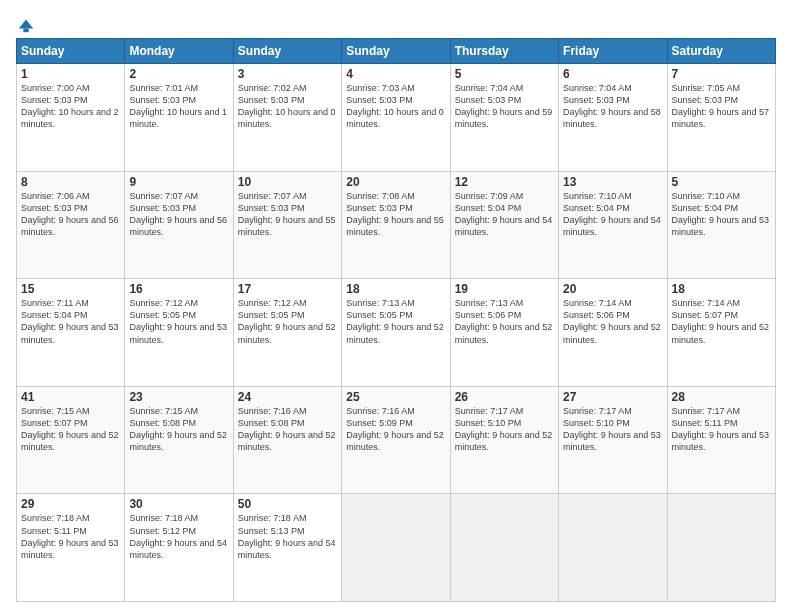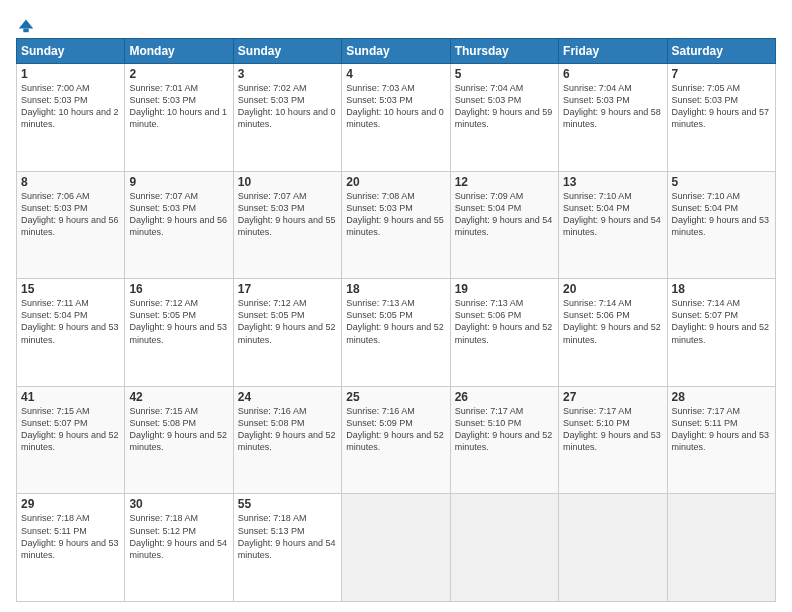--- a/index.html
+++ b/index.html
@@ -310,21 +310,21 @@
         <tr>
           <td>
         <span class="day-number">41</span>
         <div class="day-info">
           Sunrise: 7:15 AM<br>
           Sunset: 5:07 PM<br>
           Daylight: 9 hours and 52 minutes.
         </div>
       </td>
           <td>
-        <span class="day-number">42</span>
+        <span class="day-number">23</span>
         <div class="day-info">
           Sunrise: 7:15 AM<br>
           Sunset: 5:08 PM<br>
           Daylight: 9 hours and 52 minutes.
         </div>
       </td>
           <td>
         <span class="day-number">24</span>
         <div class="day-info">
           Sunrise: 7:16 AM<br>
@@ -376,21 +376,21 @@
       </td>
           <td>
         <span class="day-number">30</span>
         <div class="day-info">
           Sunrise: 7:18 AM<br>
           Sunset: 5:12 PM<br>
           Daylight: 9 hours and 54 minutes.
         </div>
       </td>
           <td>
-        <span class="day-number">55</span>
+        <span class="day-number">50</span>
         <div class="day-info">
           Sunrise: 7:18 AM<br>
           Sunset: 5:13 PM<br>
           Daylight: 9 hours and 54 minutes.
         </div>
       </td>
           <td class="empty-cell"></td>
           <td class="empty-cell"></td>
           <td class="empty-cell"></td>
           <td class="empty-cell"></td>

